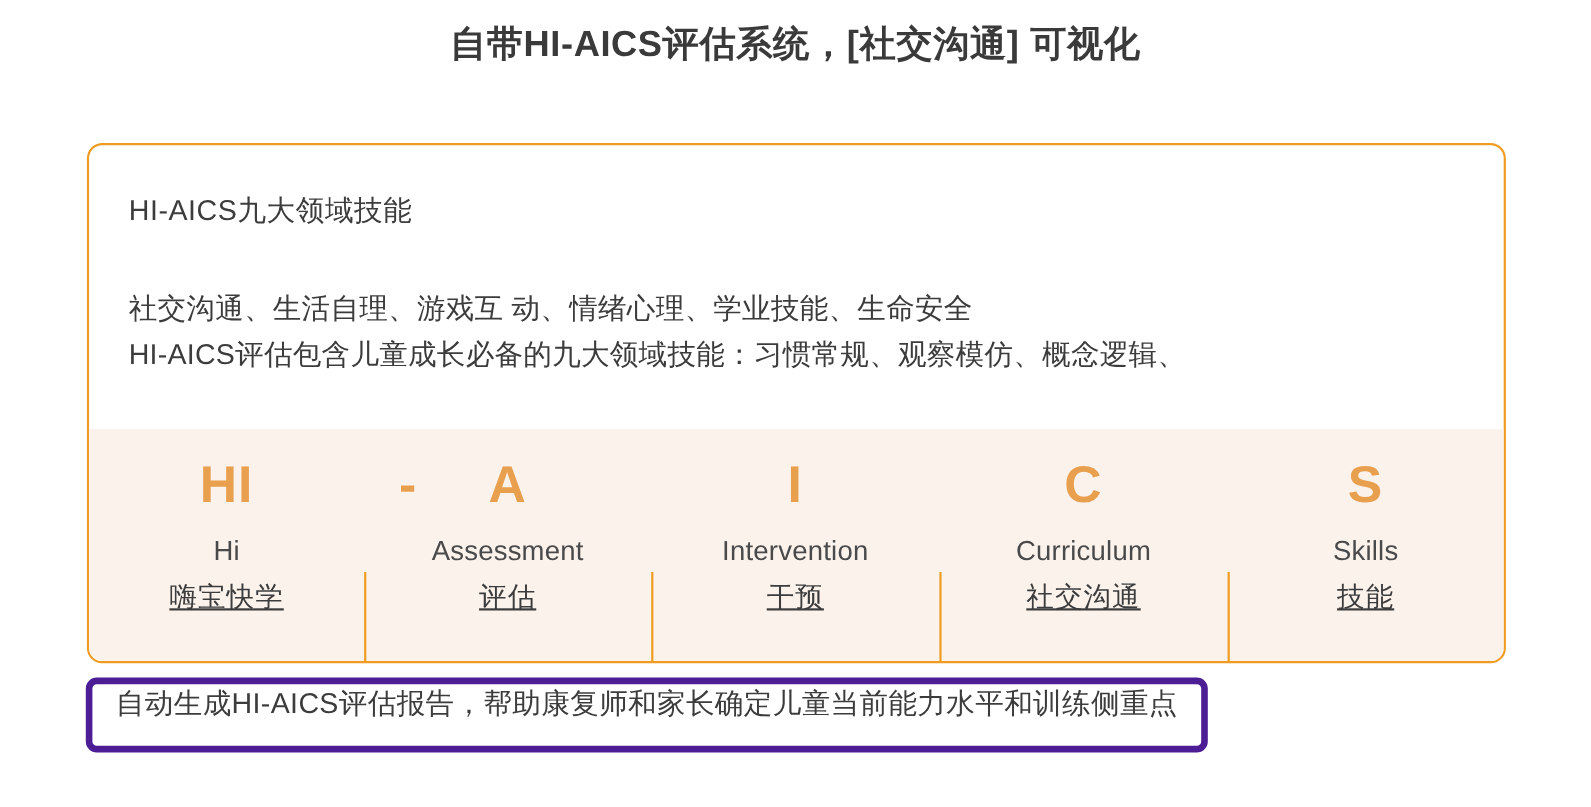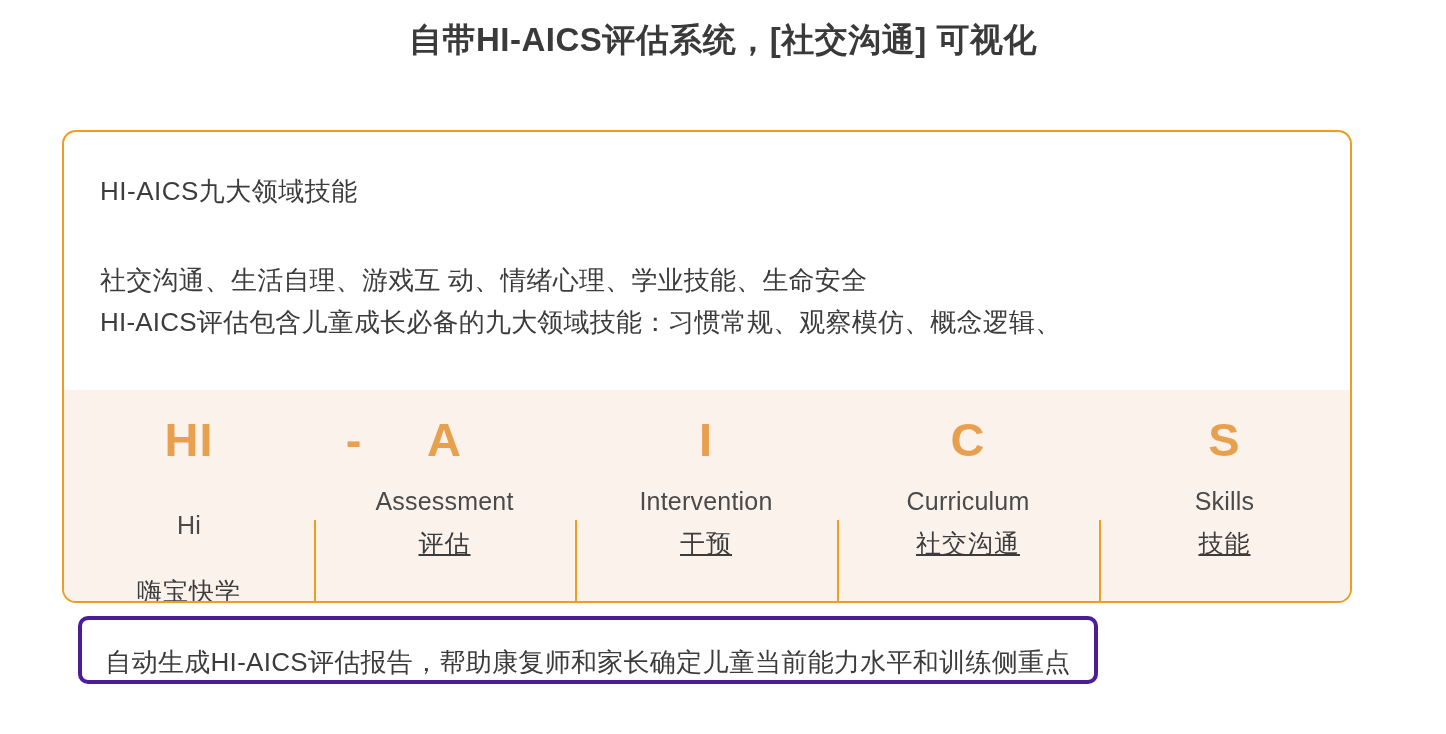--- a/index.html
+++ b/index.html
@@ -30,21 +30,21 @@
     font-size: 33px;
     font-weight: bold;
     letter-spacing: 0.5px;
     color: #3a3a3a;
     white-space: nowrap;
   }
 
   
   .main-card {
     position: absolute;
-    left: 62px;
+    left: 79px;
     top: 130px;
     width: 1290px;
     height: 473px;
     box-sizing: border-box;
     border: 2px solid #ef9c23;
     border-radius: 14px;
     background: #ffffff;
     overflow: hidden;
     display: flex;
     flex-direction: column;
@@ -84,21 +84,21 @@
     position: relative;
   }
   .acronym-col {
     position: relative;
     display: flex;
     flex-direction: column;
     align-items: center;
     padding-top: 26px;
     box-sizing: border-box;
   }
-  .acronym-col.c-hi   { flex: 0 0 250px; gap: 24px; }
+  .acronym-col.c-hi   { flex: 0 0 250px; }
   .acronym-col.c-a    { flex: 0 0 261px; }
   .acronym-col.c-i    { flex: 0 0 262px; }
   .acronym-col.c-c    { flex: 0 0 262px; }
   .acronym-col.c-s    { flex: 1 1 auto;  }
 
   .acronym-col + .acronym-col::before {
     content: "";
     position: absolute;
     left: 0;
     top: 130px;
@@ -140,25 +140,25 @@
   }
 
   
   .footer-card {
     position: absolute;
     left: 78px;
     top: 616px;
     width: 1020px;
     height: 68px;
     box-sizing: border-box;
-    border: 4px solid #4c1d95;
+    border: 6px solid #4c1d95;
     border-radius: 10px;
     background: #ffffff;
     display: flex;
-    align-items: flex-end;
+    align-items: flex-start;
     justify-content: center;
   }
   .footer-text {
     font-size: 26px;
     color: #3c3c3c;
     letter-spacing: 0.3px;
     white-space: nowrap;
   }
 </style>
 </head>

